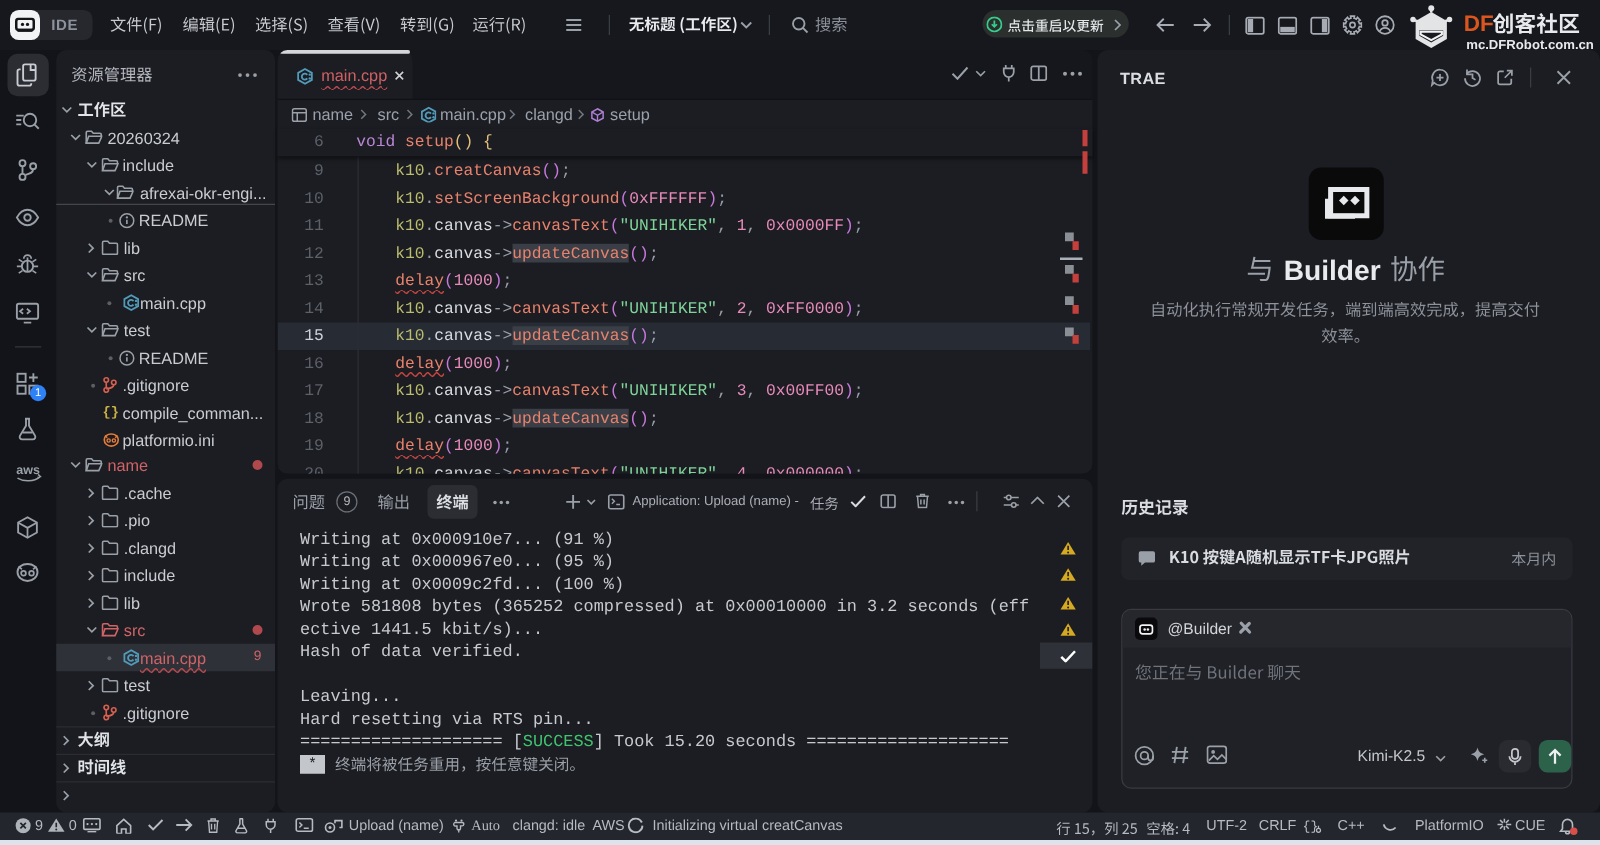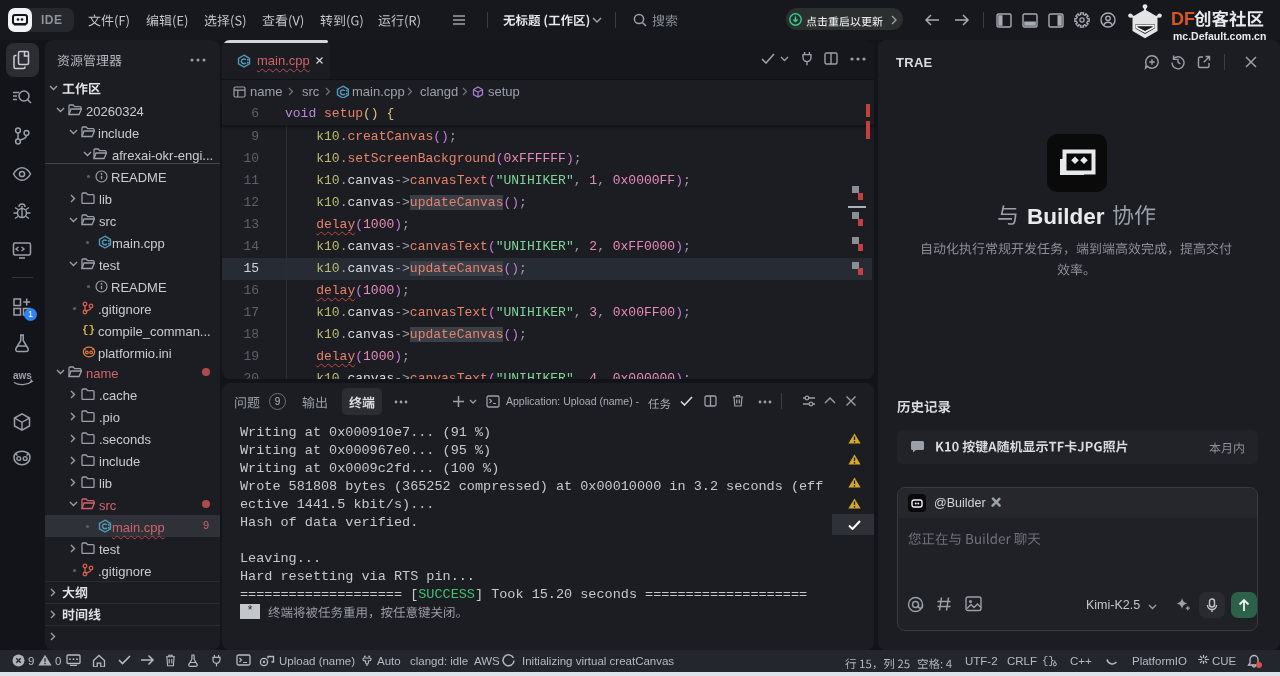--- a/index.html
+++ b/index.html
@@ -192,21 +192,21 @@
   </div>
 <div class="abs" style="left:1171px;top:9px;font-family:'Liberation Sans',sans-serif;font-weight:bold;font-size:18px;color:#d9571f;letter-spacing:0px;">DF</div>
 <div class="abs" style="left:1194px;top:10px;"><svg class="ct " width="70" height="21" viewBox="0 0 70 21">
       <g transform="translate(0,15.40) scale(0.017500,-0.017500)" fill="#e8e9ec">
         <path transform="translate(0.0,0)" d="M809 830V51C809 32 801 26 781 25C761 25 694 25 630 28C647 -4 665 -55 671 -88C765 -88 830 -85 872 -66C913 -48 928 -17 928 51V830ZM617 735V167H732V735ZM186 486H182C239 541 290 605 333 675C387 613 444 544 484 486ZM297 852C244 724 139 589 17 507C43 487 84 444 103 418L134 443V76C134 -41 170 -73 288 -73C313 -73 422 -73 449 -73C552 -73 583 -31 596 111C565 118 518 136 493 155C487 49 480 29 439 29C413 29 324 29 303 29C257 29 250 35 250 76V383H409C403 297 396 260 387 248C379 240 371 238 358 238C343 238 314 238 281 242C297 214 308 172 310 141C353 140 394 141 418 144C445 148 466 156 485 178C508 206 519 279 526 445V449L603 521C558 589 464 693 388 774L407 817Z"></path>
         <path transform="translate(1000.0,0)" d="M388 505H615C583 473 544 444 501 418C455 442 415 470 383 501ZM410 833 442 768H70V546H187V659H375C325 585 232 509 93 457C119 438 156 396 172 368C217 389 258 411 295 435C322 408 352 383 384 360C276 314 151 282 27 264C48 237 73 188 84 157C128 165 171 175 214 186V-90H331V-59H670V-88H793V193C827 186 863 180 899 175C915 209 949 262 975 290C846 303 725 328 621 365C693 417 754 479 798 551L716 600L696 594H473L504 636L392 659H809V546H932V768H581C565 799 546 834 530 862ZM499 291C552 265 609 242 670 224H341C396 243 449 266 499 291ZM331 40V125H670V40Z"></path>
         <path transform="translate(2000.0,0)" d="M140 805C170 768 202 719 220 682H45V574H274C213 468 115 369 15 315C30 291 53 226 61 191C100 215 139 246 176 281V-89H293V303C321 268 349 232 366 206L440 305C421 325 348 395 307 431C354 496 394 567 423 641L360 686L339 682H248L325 727C307 764 269 817 234 855ZM630 844V550H433V434H630V60H389V-58H968V60H754V434H944V550H754V844Z"></path>
         <path transform="translate(3000.0,0)" d="M931 806H82V-61H958V54H200V691H931ZM263 556C331 502 408 439 482 374C402 301 312 238 221 190C248 169 294 122 313 98C400 151 488 219 571 297C651 224 723 154 770 99L864 188C813 243 737 312 655 382C721 454 781 532 831 613L718 659C676 588 624 519 565 456C489 517 412 577 346 628Z"></path>
       </g>
     </svg></div>
-<div class="abs" style="left:1173px;top:30px;font-weight:bold;font-size:10.5px;color:#e8e9ec;">mc.Default.com.cn</div>
+<div class="abs" style="left:1173px;top:30px;font-weight:bold;font-size:10.5px;color:#e8e9ec;">mc.DFRobot.com.cn</div>
 <div class="abs" style="left:6px;top:43px;width:33px;height:34px;background:#2b2d33;border-radius:8px;"></div>
 <div class="abs" style="left:12px;top:50px;">
     <svg class="ic" width="21" height="21" viewBox="0 0 21 21" style="">
       <rect x="6.5" y="1.5" width="10" height="13" rx="1.5" fill="none" stroke="#c9ccd2" stroke-width="1.5"></rect>
       <path d="M4.5 5.5h-1a1.5 1.5 0 0 0-1.5 1.5v10a1.5 1.5 0 0 0 1.5 1.5h8a1.5 1.5 0 0 0 1.5-1.5v-0.5" fill="none" stroke="#c9ccd2" stroke-width="1.5"></path>
       <path d="M12.5 1.5V6h4" fill="none" stroke="#c9ccd2" stroke-width="1.5"></path>
     </svg>
   </div>
 <div class="abs" style="left:12px;top:88px;">
     <svg class="ic" width="20" height="20" viewBox="0 0 20 20" style="">
@@ -485,21 +485,21 @@
 <div class="abs" style="left:70px;top:434px;">
     <svg class="ic" width="6" height="9" viewBox="0 0 6 9" style="">
       <path d="M1 1l3.5 3.5L1 8" stroke="#9aa0a8" stroke-width="1.4" fill="none"></path>
     </svg>
   </div>
 <div class="abs" style="left:81px;top:432px;">
     <svg class="ic" width="14" height="12" viewBox="0 0 14 12" style="">
       <path d="M1 10.5V2a1 1 0 0 1 1-1h3.2l1.4 1.6H12a1 1 0 0 1 1 1v6.9a1 1 0 0 1-1 1H2a1 1 0 0 1-1-1Z" fill="none" stroke="#9aa0a8" stroke-width="1.3"></path>
     </svg>
   </div>
-<div class="abs" style="left:99px;top:430px;"><span style="font-family:'Liberation Sans',sans-serif;font-size:13px;color:#c9ccd2;font-weight:normal;white-space:nowrap;">.seconds</span></div>
+<div class="abs" style="left:99px;top:430px;"><span style="font-family:'Liberation Sans',sans-serif;font-size:13px;color:#c9ccd2;font-weight:normal;white-space:nowrap;">.clangd</span></div>
 <div class="abs" style="left:70px;top:456px;">
     <svg class="ic" width="6" height="9" viewBox="0 0 6 9" style="">
       <path d="M1 1l3.5 3.5L1 8" stroke="#9aa0a8" stroke-width="1.4" fill="none"></path>
     </svg>
   </div>
 <div class="abs" style="left:81px;top:454px;">
     <svg class="ic" width="14" height="12" viewBox="0 0 14 12" style="">
       <path d="M1 10.5V2a1 1 0 0 1 1-1h3.2l1.4 1.6H12a1 1 0 0 1 1 1v6.9a1 1 0 0 1-1 1H2a1 1 0 0 1-1-1Z" fill="none" stroke="#9aa0a8" stroke-width="1.3"></path>
     </svg>
   </div>
@@ -1148,21 +1148,21 @@
     </svg>
   </div>
 <div class="abs" style="left:279px;top:654px;font-size:11.5px;color:#b6bac1;white-space:nowrap;line-height:14px;">Upload (name)</div>
 <div class="abs" style="left:362px;top:654px;">
     <svg class="ic" width="10" height="13" viewBox="0 0 10 13" style="">
       <circle cx="2.8" cy="2.4" r=".9" fill="#b6bac1"></circle>
       <circle cx="7.2" cy="2.4" r=".9" fill="#b6bac1"></circle>
       <path d="M1.8 4h6.4a1.4 1.4 0 0 1-.5 2.7H6.4v2a1.4 1.4 0 0 1-2.8 0v-2H3.2A1.4 1.4 0 0 1 1.8 4ZM5 9.2v2.8" stroke="#b6bac1" stroke-width="1.1" fill="none"></path>
     </svg>
   </div>
-<div class="abs" style="left:377px;top:654px;font-size:11.5px;color:#b6bac1;white-space:nowrap;line-height:14px;">Auto</div>
+<div class="abs" style="left:377px;top:654px;font-size:11.5px;color:#b6bac1;white-space:nowrap;line-height:14px;font-family:Liberation Serif, serif;">Auto</div>
 <div class="abs" style="left:410px;top:654px;font-size:11.5px;color:#b6bac1;white-space:nowrap;line-height:14px;">clangd: idle</div>
 <div class="abs" style="left:474px;top:654px;font-size:11.5px;color:#b6bac1;white-space:nowrap;line-height:14px;">AWS</div>
 <div class="abs" style="left:502px;top:654px;">
     <svg class="ic" width="13" height="13" viewBox="0 0 13 13" style="">
       <path d="M11.5 4A5.5 5.5 0 1 0 12 6.5" fill="none" stroke="#b6bac1" stroke-width="1.5"></path>
     </svg>
   </div>
 <div class="abs" style="left:522px;top:654px;font-size:11.5px;color:#b6bac1;white-space:nowrap;line-height:14px;">Initializing virtual creatCanvas</div>
 <div class="abs" style="left:845px;top:655px;"><svg class="ct " width="65" height="14" viewBox="0 0 65 14">
       <g transform="translate(0,10.12) scale(0.011500,-0.011500)" fill="#b6bac1">

